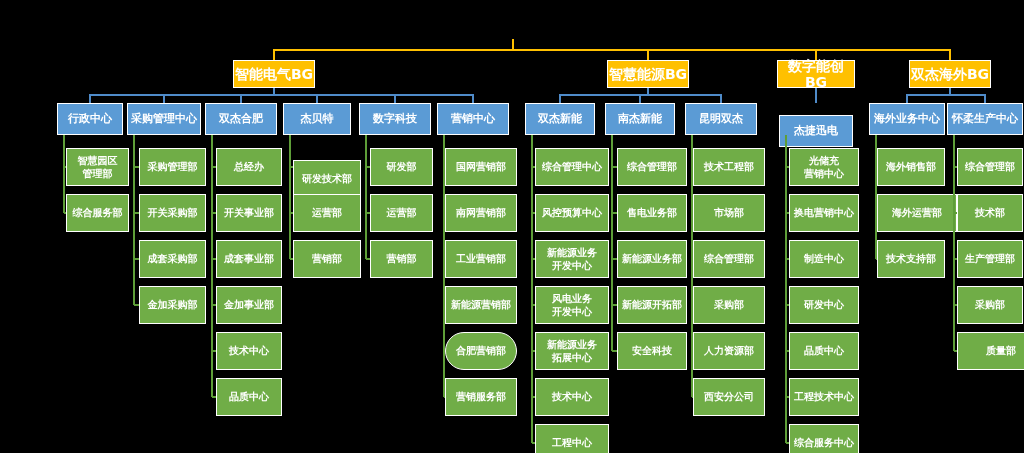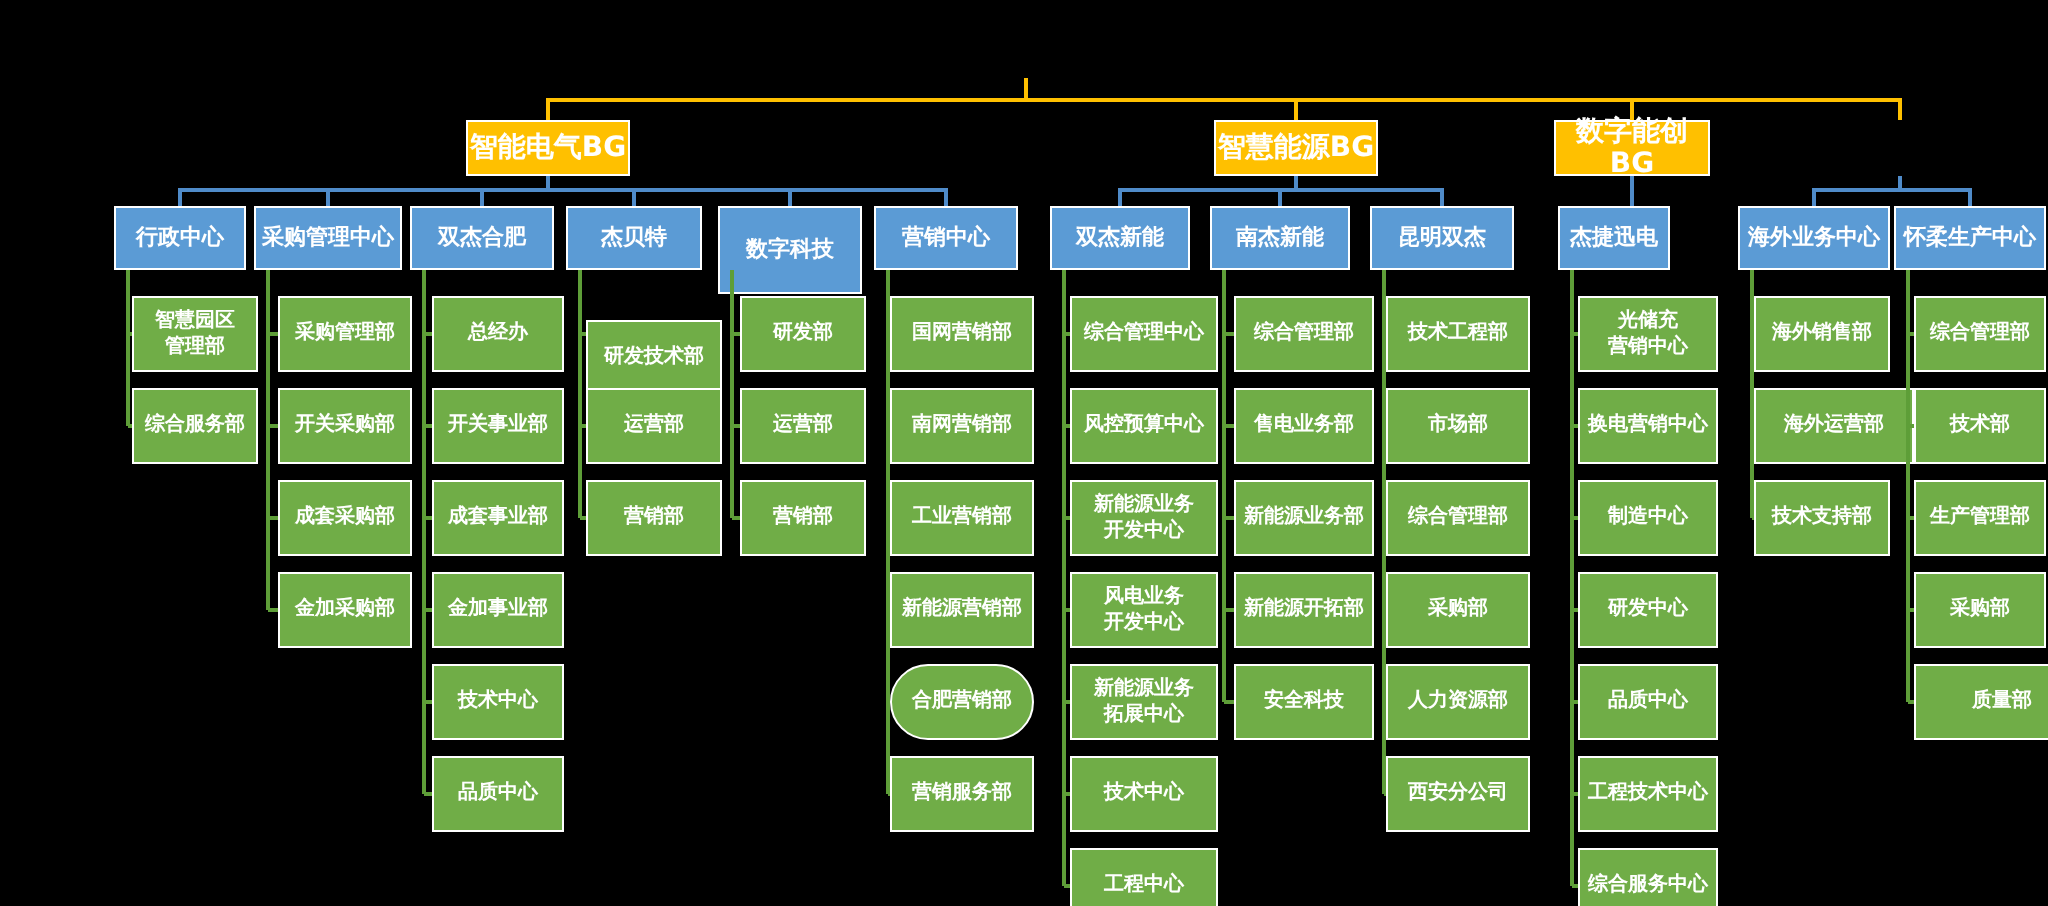--- a/index.html
+++ b/index.html
@@ -83,34 +83,35 @@
     <div class="node node-bg" style="left: 607px; top: 60px; width: 82px; height: 28px;">智慧能源BG</div>
     <div class="conn-blue" style="left: 647px; top: 88px; width: 2px; height: 6px;"></div>
     <div class="conn-blue" style="left: 560px; top: 94px; width: 161px; height: 1.5px;"></div>
     <div class="conn-blue" style="left: 559px; top: 94px; width: 2px; height: 9px;"></div>
     <div class="conn-blue" style="left: 639px; top: 94px; width: 2px; height: 9px;"></div>
     <div class="conn-blue" style="left: 720px; top: 94px; width: 2px; height: 9px;"></div>
     <div class="node node-bg" style="left: 777px; top: 60px; width: 78px; height: 28px;">数字能创BG</div>
     <div class="conn-blue" style="left: 815px; top: 88px; width: 2px; height: 6px;"></div>
     <div class="conn-blue" style="left: 816px; top: 94px; width: 0px; height: 1.5px;"></div>
     <div class="conn-blue" style="left: 815px; top: 94px; width: 2px; height: 9px;"></div>
+    <div class="node node-bg" style="left: 909px; top: 60px; width: 82px; height: 28px;">双杰海外BG</div>
     <div class="conn-blue" style="left: 949px; top: 88px; width: 2px; height: 6px;"></div>
     <div class="conn-blue" style="left: 907px; top: 94px; width: 78px; height: 1.5px;"></div>
     <div class="conn-blue" style="left: 906px; top: 94px; width: 2px; height: 9px;"></div>
     <div class="conn-blue" style="left: 984px; top: 94px; width: 2px; height: 9px;"></div>
     <div class="node node-dept" style="left: 57px; top: 103px; width: 66px; height: 32px;">行政中心</div>
     <div class="node node-dept" style="left: 127px; top: 103px; width: 74px; height: 32px;">采购管理中心</div>
     <div class="node node-dept" style="left: 205px; top: 103px; width: 72px; height: 32px;">双杰合肥</div>
     <div class="node node-dept" style="left: 283px; top: 103px; width: 68px; height: 32px;">杰贝特</div>
-    <div class="node node-dept" style="left: 359px; top: 103px; width: 72px; height: 44px;">数字科技</div>
+    <div class="node node-dept" style="left: 359px; top: 103px; width: 72px; height: 32px;">数字科技</div>
     <div class="node node-dept" style="left: 437px; top: 103px; width: 72px; height: 32px;">营销中心</div>
     <div class="node node-dept" style="left: 525px; top: 103px; width: 70px; height: 32px;">双杰新能</div>
     <div class="node node-dept" style="left: 605px; top: 103px; width: 70px; height: 32px;">南杰新能</div>
     <div class="node node-dept" style="left: 685px; top: 103px; width: 72px; height: 32px;">昆明双杰</div>
-    <div class="node node-dept" style="left: 779px; top: 103px; width: 56px; height: 32px;">杰捷迅电</div>
+    <div class="node node-dept" style="left: 779px; top: 115px; width: 74px; height: 32px;">杰捷迅电</div>
     <div class="node node-dept" style="left: 869px; top: 103px; width: 76px; height: 32px;">海外业务中心</div>
     <div class="node node-dept" style="left: 947px; top: 103px; width: 76px; height: 32px;">怀柔生产中心</div>
     <div class="node node-leaf two-line" style="left: 66px; top: 148px; width: 63px; height: 38px;">
       <div><span>智慧园区</span><br><span>管理部</span></div>
     </div>
     <div class="conn-green" style="left: 64px; top: 166px; width: 2px; height: 1.5px;"></div>
     <div class="node node-leaf" style="left: 66px; top: 194px; width: 63px; height: 38px;">综合服务部</div>
     <div class="conn-green" style="left: 64px; top: 212px; width: 2px; height: 1.5px;"></div>
     <div class="conn-green" style="left: 63px; top: 135px; width: 2px; height: 78px;"></div>
     <div class="node node-leaf" style="left: 139px; top: 148px; width: 67px; height: 38px;">采购管理部</div>

